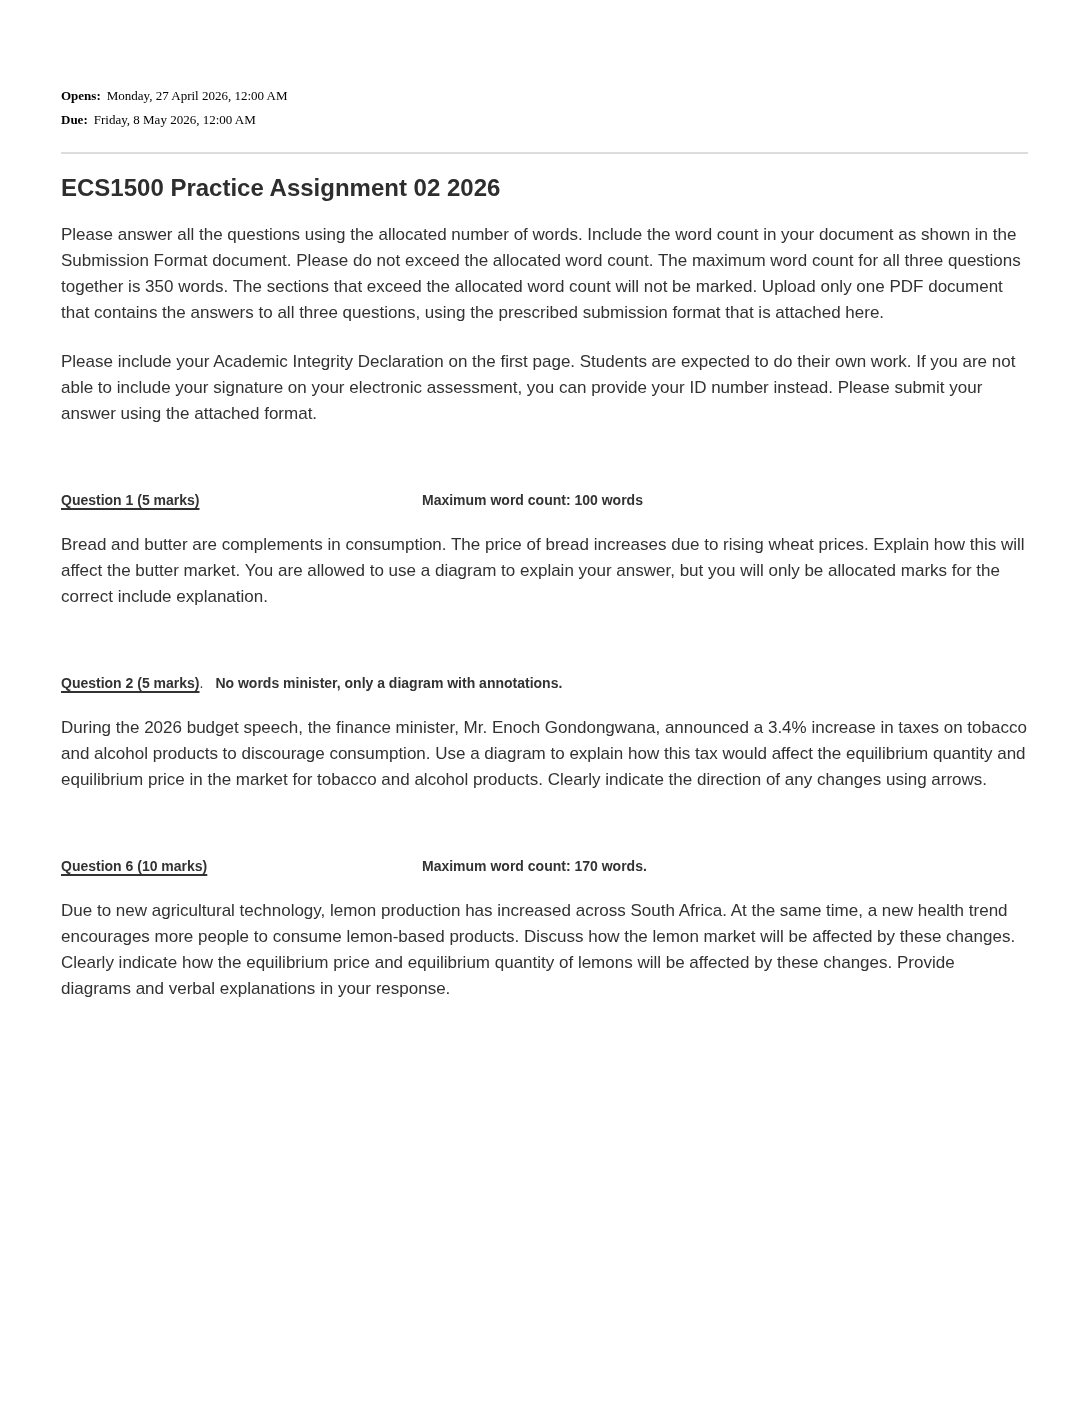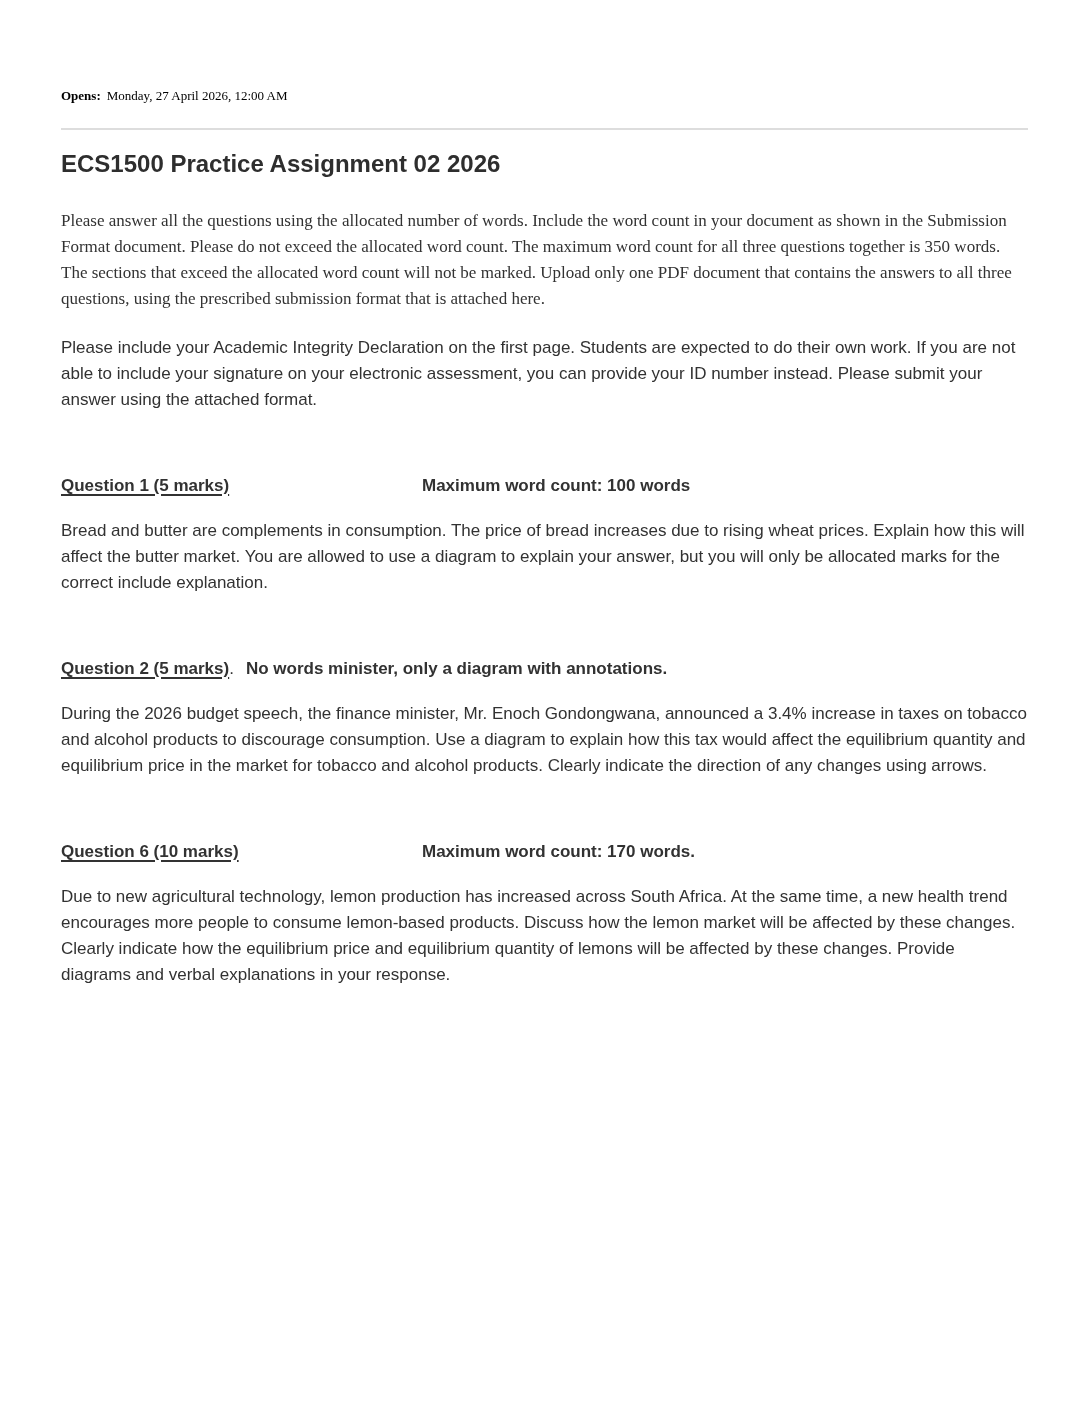--- a/index.html
+++ b/index.html
@@ -36,26 +36,26 @@
     font-size: 24px;
     line-height: 22px;
     font-weight: 700;
     color: #2e2e2e;
   }
   
   .para {
     font-size: 17px;
     line-height: 26px;
   }
-  .intro-1 { margin-top: 33px; font-family: Liberation Serif, serif; }
+  .intro-1 { margin-top: 23px; }
   .intro-2 { margin-top: 23px; }
   
   .q-section { margin-top: 60px; }
   .q-head {
-    font-size: 17px;
+    font-size: 14px;
     line-height: 26px;
     font-weight: 700;
     white-space: nowrap;
   }
   .q-cell {
     display: inline-block;
     min-width: 361px;
   }
   .q-head--inline .q-cell {
     min-width: 0;
@@ -70,20 +70,23 @@
   .q-body { margin-top: 19px; }
 </style>
 </head>
 <body>
 
 <div class="page">
 
   <div class="dates">
     <p class="date-line">
       <span class="date-label">Opens:</span><span class="date-value">Monday, 27 April 2026, 12:00 AM</span>
+    </p>
+    <p class="date-line">
+      <span class="date-label">Due:</span><span class="date-value">Friday, 8 May 2026, 12:00 AM</span>
     </p>
   </div>
 
   <hr class="divider">
 
   <h1 class="doc-title">ECS1500 Practice Assignment 02 2026</h1>
 
   <p class="para intro-1">Please answer all the questions using the allocated number of words. Include the word count in your document as shown in the Submission Format document. Please do not exceed the allocated word count. The maximum word count for all three questions together is 350 words. The sections that exceed the allocated word count will not be marked. Upload only one PDF document that contains the answers to all three questions, using the prescribed submission format that is attached here.</p>
   <p class="para intro-2">Please include your Academic Integrity Declaration on the first page. Students are expected to do their own work. If you are not able to include your signature on your electronic assessment, you can provide your ID number instead. Please submit your answer using the attached format.</p>
 

